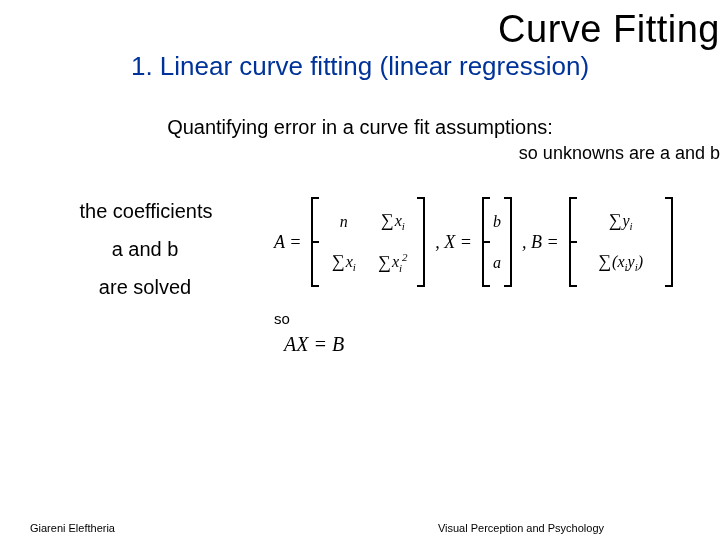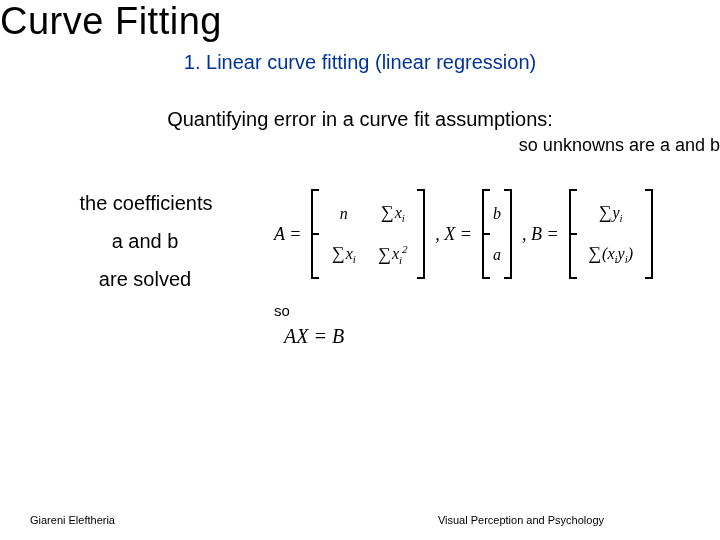--- a/index.html
+++ b/index.html
@@ -11,31 +11,31 @@
     font-family: Arial, Helvetica, sans-serif;
     color: #000;
     overflow: hidden;
   }
   .slide {
     position: relative;
     width: 720px;
     height: 540px;
   }
   .title {
-    text-align: left;
+    text-align: right;
     font-size: 38px;
     font-weight: 400;
-    margin-top: 0;
+    margin-top: 8px;
     letter-spacing: 0.5px;
   }
   .subtitle {
     text-align: center;
-    font-size: 20px;
+    font-size: 26px;
     color: #003399;
-    margin-top: 8px;
+    margin-top: 0;
   }
   .line3 {
     text-align: center;
     font-size: 20px;
     margin-top: 34px;
   }
   .line4 {
     text-align: right;
     font-size: 18px;
     margin-top: 4px;
@@ -112,21 +112,21 @@
     display: grid;
     width: 100%;
     height: 100%;
     align-items: center;
     justify-items: center;
     padding: 4px 6px;
     box-sizing: border-box;
   }
   .matA .mat-inner { grid-template-columns: 1fr 1fr; grid-template-rows: 1fr 1fr; width: 110px; }
   .matX .mat-inner { grid-template-columns: 1fr; grid-template-rows: 1fr 1fr; width: 26px; }
-  .matB .mat-inner { grid-template-columns: 1fr; grid-template-rows: 1fr 1fr; width: 80px; }
+  .matB .mat-inner { grid-template-columns: 1fr; grid-template-rows: 1fr 1fr; width: 100px; }
   .cell { font-style: italic; font-size: 16px; white-space: nowrap; }
   .sum::before { content: "\2211"; font-style: normal; font-size: 18px; margin-right: 1px; }
   sub { font-size: 11px; font-style: italic; }
   sup.p2 { font-size: 11px; }
   .so-line {
     margin-top: 8px;
     font-size: 16px;
   }
   .so-line .so { font-family: Arial, sans-serif; font-size: 15px; display:block; margin-bottom:6px; margin-left:4px;}
   .so-line .eq { font-style: italic; font-size: 20px; margin-left: 14px;}

